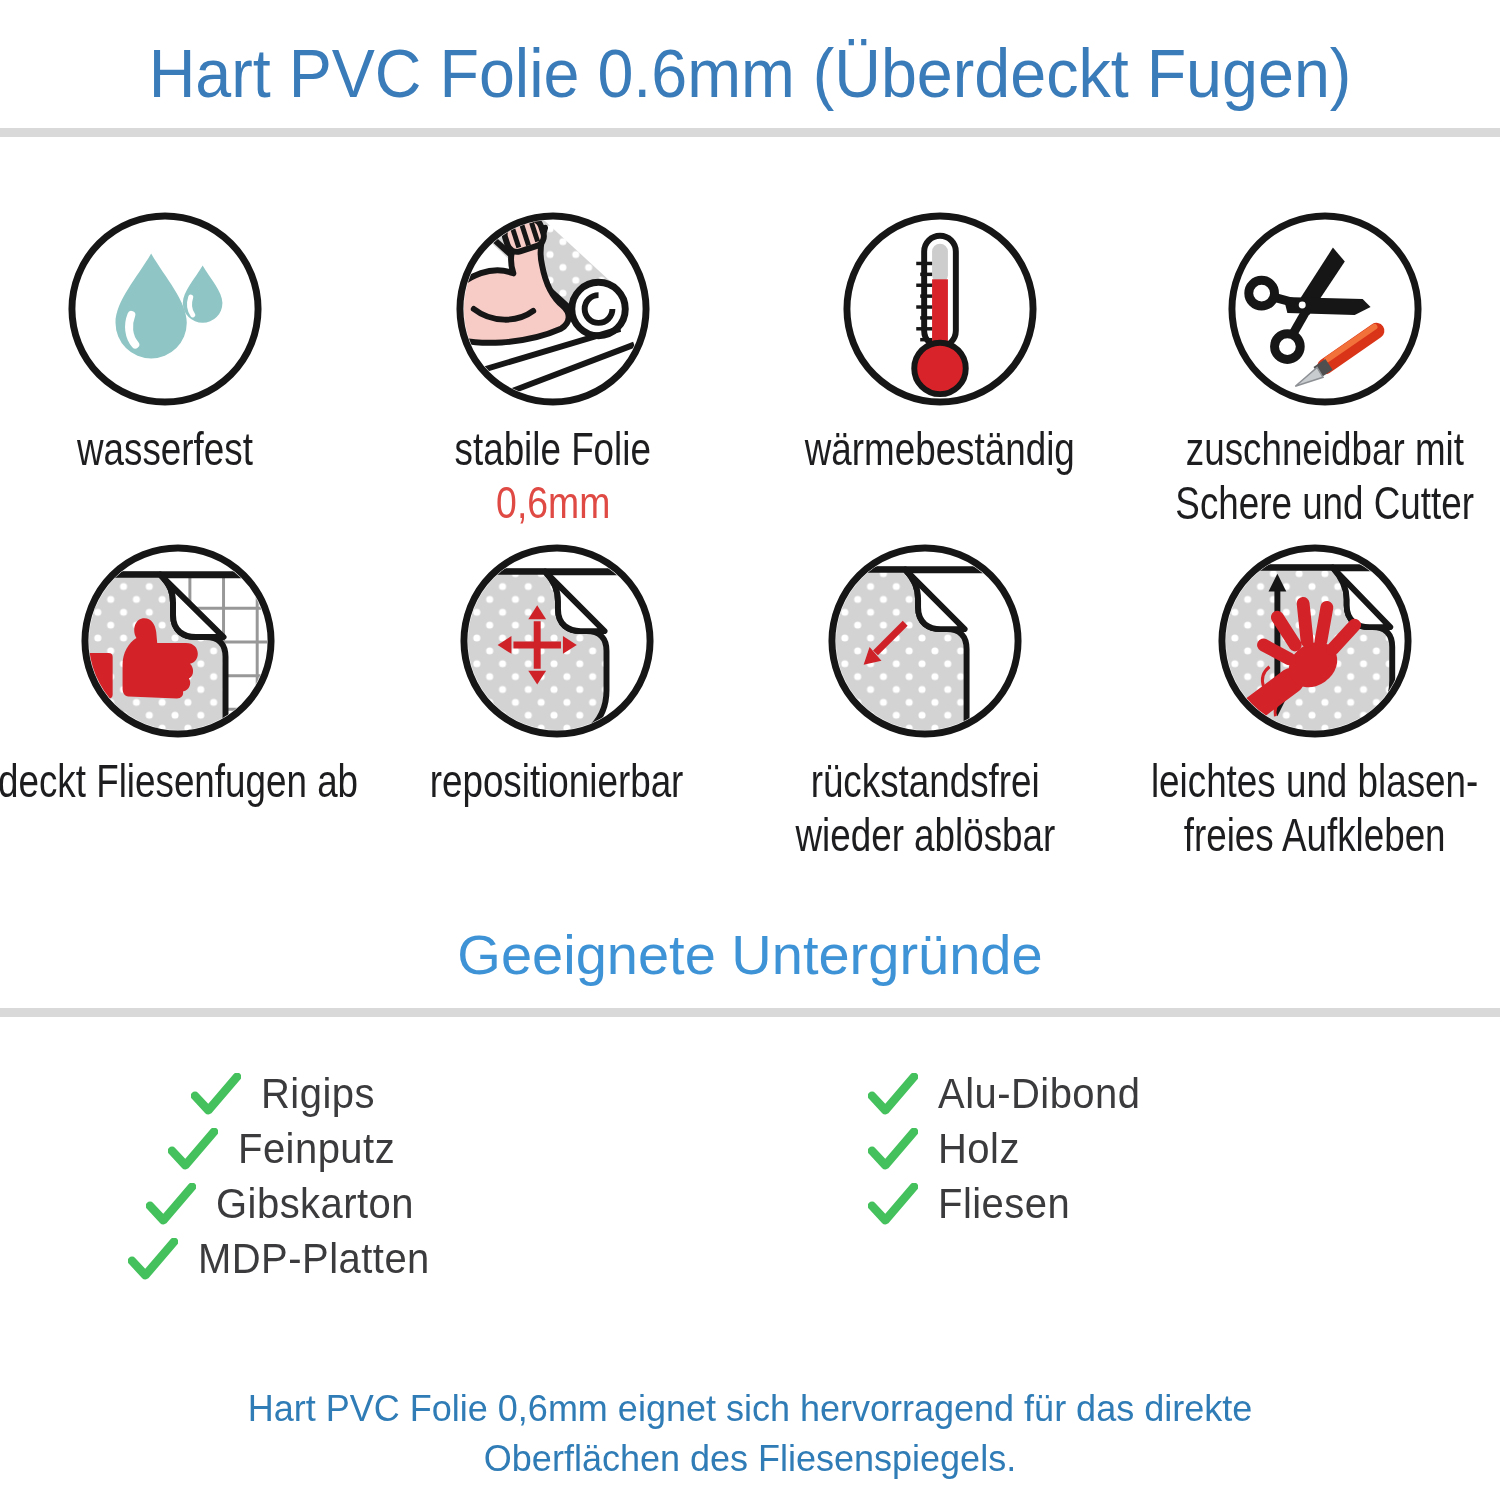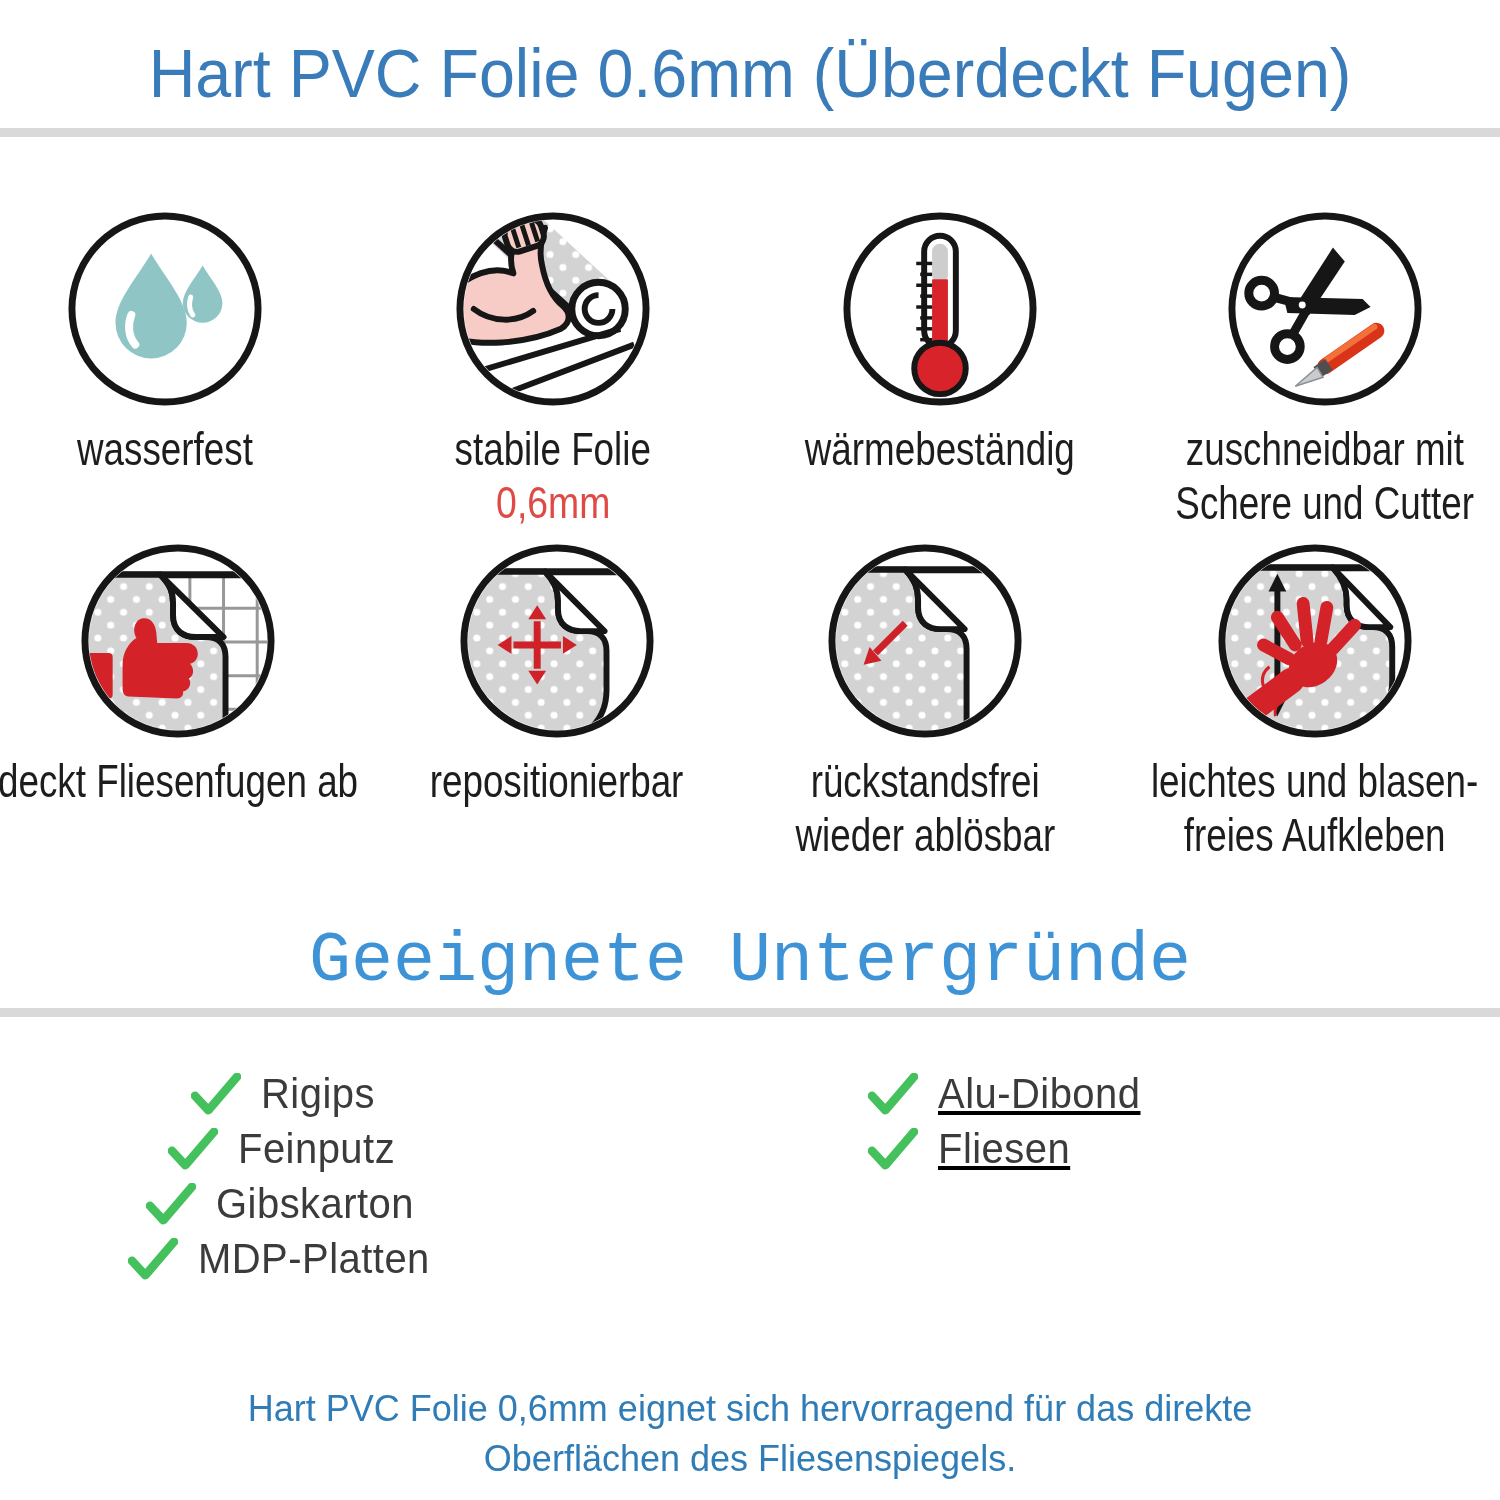--- a/index.html
+++ b/index.html
@@ -16,25 +16,25 @@
   .feature{position:absolute;width:380px;display:flex;flex-direction:column;align-items:center;}
   .f1{left:-25px;top:210px}.f2{left:363px;top:210px}.f3{left:750px;top:210px}.f4{left:1135px;top:210px}
   .f5{left:-12px;top:542px}.f6{left:367px;top:542px}.f7{left:735px;top:542px}.f8{left:1125px;top:542px}
   .icon-wrap{width:198px;height:198px;}
   .icon-wrap svg{display:block;width:198px;height:198px;}
   .flabel{font-size:46px;color:#1d1d1f;line-height:54px;transform:scaleX(.8);white-space:nowrap;text-align:center;}
   .flabel.first{margin-top:14px;}
   .fsub{font-size:44px;color:#e04a44;line-height:54px;transform:scaleX(.85);white-space:nowrap;}
 
   .section-heading{position:absolute;top:922px;left:0;width:1500px;text-align:center;
-    font-size:70px;color:#3e93d6;font-weight:400;white-space:nowrap;font-family:Liberation Mono, monospace;}
+    font-size:56px;color:#3e93d6;font-weight:400;white-space:nowrap;}
 
   .col{position:absolute;display:flex;flex-direction:column;}
   .col-left{left:128px;top:1066px;align-items:center;}
-  .col-right{left:868px;top:1066px;text-decoration:underline;}
+  .col-right{left:868px;top:1066px;}
   .check-item{display:flex;align-items:center;height:55px;}
   .check-item svg{width:50px;height:42px;margin-right:20px;flex:0 0 auto;}
   .check-item span{font-size:43px;color:#3b3b3d;letter-spacing:.5px;transform:scaleX(.93);
     transform-origin:left center;white-space:nowrap;}
 
   .footer-note{position:absolute;top:1384px;left:0;width:1500px;text-align:center;
     font-size:36px;line-height:50px;color:#2f7cb6;white-space:nowrap;}
 </style>
 </head>
 <body>
@@ -289,20 +289,26 @@
     <div class="check-item">
       <svg viewBox="0 0 52 44">
           <path d="M4,24 L18,39 L48,4" stroke="#44c15c" stroke-width="9" fill="none" stroke-linecap="round" stroke-linejoin="round"></path>
         </svg>
       <span>Alu-Dibond</span>
     </div>
     <div class="check-item">
       <svg viewBox="0 0 52 44">
           <path d="M4,24 L18,39 L48,4" stroke="#44c15c" stroke-width="9" fill="none" stroke-linecap="round" stroke-linejoin="round"></path>
         </svg>
+      <span>Holz</span>
+    </div>
+    <div class="check-item">
+      <svg viewBox="0 0 52 44">
+          <path d="M4,24 L18,39 L48,4" stroke="#44c15c" stroke-width="9" fill="none" stroke-linecap="round" stroke-linejoin="round"></path>
+        </svg>
       <span>Fliesen</span>
     </div>
   </div>
 
   <div class="footer-note">
     <div>Hart PVC Folie 0,6mm eignet sich hervorragend für das direkte</div>
     <div>Oberflächen des Fliesenspiegels.</div>
   </div>
 
 </div>

